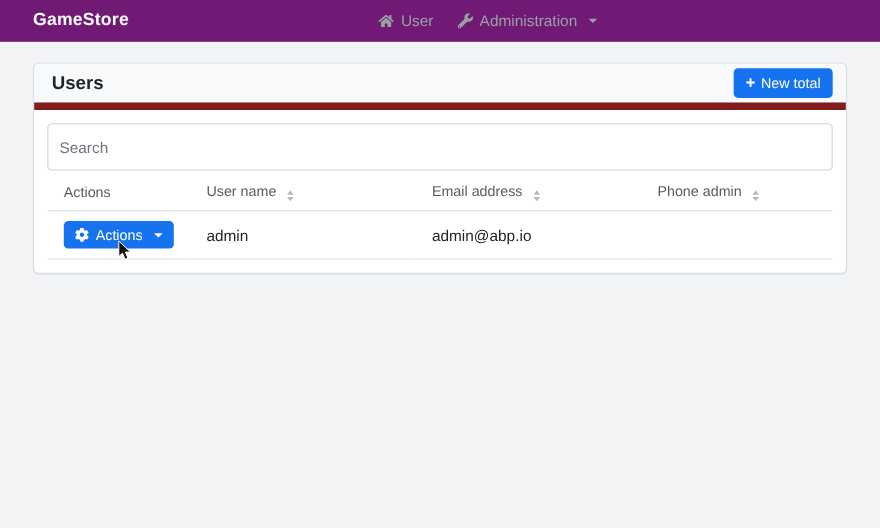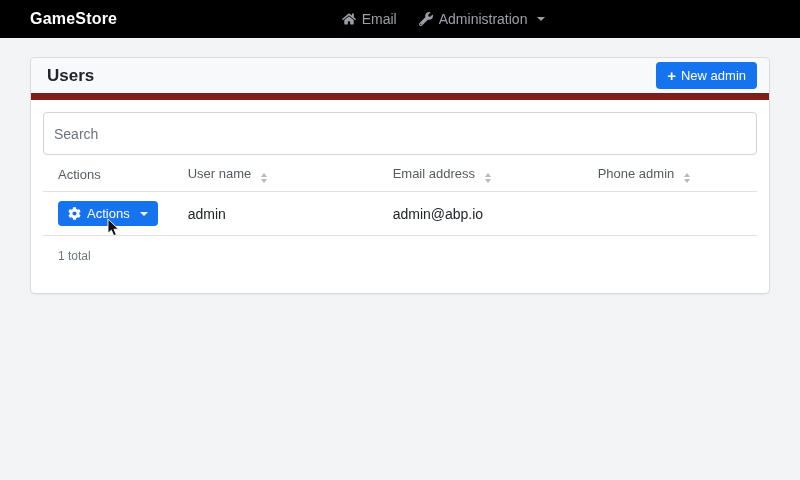--- a/index.html
+++ b/index.html
@@ -8,21 +8,21 @@
     font-family: "Liberation Sans", sans-serif;
     background: #f2f4f6;
     position: relative;
     overflow: hidden;
     color: #212529;
   }
 
   
   .navbar {
     height: 38px;
-    background: #000000;
+    background: #701a75;
     display: flex;
     align-items: center;
     padding: 0 30px;
     justify-content: space-between;
   }
   .brand {
     color: #ffffff;
     font-size: 16px;
     font-weight: 700;
     letter-spacing: .2px;
@@ -166,21 +166,21 @@
 <header class="navbar">
   <div class="brand">GameStore</div>
 
   <nav class="nav-center">
     <div class="nav-link">
       <span class="nav-icon">
         <svg viewBox="0 0 576 512" fill="currentColor">
             <path d="M280.37 148.26L96 300.11V464a16 16 0 0 0 16 16l112.06-.29a16 16 0 0 0 15.92-16V368a16 16 0 0 1 16-16h64a16 16 0 0 1 16 16v95.64a16 16 0 0 0 16 16.05L464 480a16 16 0 0 0 16-16V300L295.67 148.26a12.19 12.19 0 0 0-15.3 0zM571.6 251.47L488 182.56V44.05a12 12 0 0 0-12-12h-56a12 12 0 0 0-12 12v72.61L318.47 43a48 48 0 0 0-61 0L4.34 251.47a12 12 0 0 0-1.6 16.9l25.5 31A12 12 0 0 0 45.15 301l235.22-193.74a12.19 12.19 0 0 1 15.3 0L530.9 301a12 12 0 0 0 16.9-1.6l25.5-31a12 12 0 0 0-1.7-16.93z"></path>
           </svg>
       </span>
-      <span>Email</span>
+      <span>User</span>
     </div>
     <div class="nav-link">
       <span class="nav-icon">
         <svg viewBox="0 0 512 512" fill="currentColor">
             <path d="M507.73 109.1c-2.24-9.03-13.54-12.09-20.12-5.51l-74.36 74.36-67.88-11.31-11.31-67.88 74.36-74.36c6.62-6.62 3.43-17.9-5.66-20.16-47.38-11.74-99.55.91-136.58 37.93-39.64 39.64-50.55 97.1-34.05 147.2L18.74 402.76c-24.99 24.99-24.99 65.51 0 90.5 24.99 24.99 65.51 24.99 90.5 0l213.21-213.21c50.12 16.71 107.47 5.68 147.37-34.22 37.07-37.07 49.7-89.32 37.91-136.73zM64 472c-13.25 0-24-10.75-24-24 0-13.26 10.75-24 24-24s24 10.74 24 24c0 13.25-10.75 24-24 24z"></path>
           </svg>
       </span>
       <span>Administration</span>
       <span class="caret"></span>
     </div>
@@ -188,21 +188,21 @@
 
 </header>
 
 <main class="content">
   <section class="card">
 
     <div class="card-header">
       <h1 class="card-title">Users</h1>
       <button class="btn btn-new-user">
         <span class="plus-glyph">+</span>
-        <span>New admin</span>
+        <span>New total</span>
       </button>
     </div>
 
     <div class="card-body">
       <input class="search-input" type="text" placeholder="Search" style="">
 
       <table>
         <thead>
           <tr>
             <th class="col-actions">
@@ -244,20 +244,19 @@
                 <span class="caret"></span>
               </button>
             </td>
             <td>admin</td>
             <td>admin@abp.io</td>
             <td></td>
           </tr>
         </tbody>
       </table>
 
-      <div class="table-footer">1 total</div>
     </div>
   </section>
 </main>
 
 <svg class="cursor" width="14" height="20" viewBox="0 0 14 20">
   <path d="M1 1 L1 15.2 L4.4 12.2 L6.7 17.7 L9.3 16.6 L7 11.2 L11.6 11.2 Z" fill="#111111" stroke="#ffffff" stroke-width="0.9"></path>
 </svg>
 
 </body></html>

